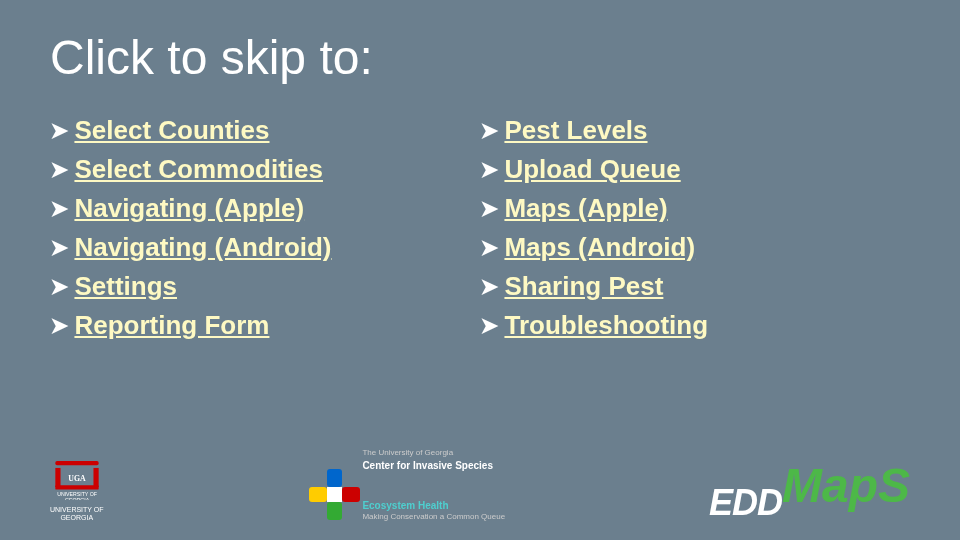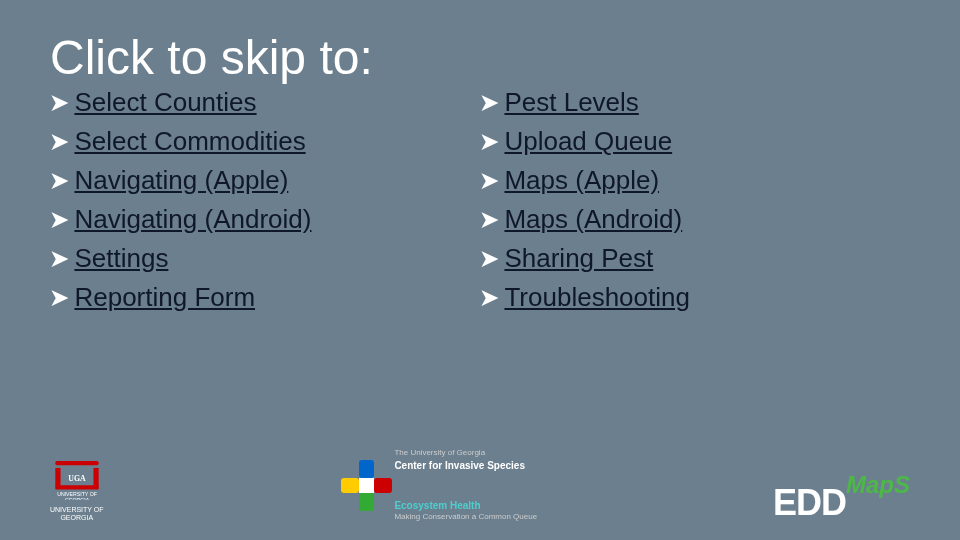--- a/index.html
+++ b/index.html
@@ -18,20 +18,21 @@
       background-color: #6b7f8e;
       padding: 30px 50px 20px 50px;
       display: flex;
       flex-direction: column;
     }
 
     .title {
       font-size: 48px;
       font-weight: 300;
       color: #ffffff;
+      margin-bottom: 28px;
       letter-spacing: 0px;
     }
 
     .links-section {
       display: flex;
       flex-direction: row;
       gap: 0px;
       flex: 1;
     }
 
@@ -50,25 +51,25 @@
     }
 
     .arrow {
       color: #ffffff;
       font-size: 22px;
       margin-right: 4px;
       font-weight: bold;
     }
 
     .link-text {
-      color: #0f172a;
+      color: #fef9c3;
       font-size: 26px;
       text-decoration: underline;
       cursor: pointer;
-      font-weight: 400;
+      font-weight: 700;
     }
 
     .footer {
       display: flex;
       align-items: center;
       justify-content: space-between;
       padding-top: 10px;
       height: 80px;
     }
 
@@ -81,21 +82,21 @@
     }
 
     .uga-arch {
       width: 52px;
       height: 52px;
     }
 
     
     .center-logo {
       display: flex;
-      align-items: center;
+      align-items: flex-end;
     }
 
     .center-text {
       display: flex;
       flex-direction: column;
       font-size: 9px;
       color: #ffffff;
       text-align: left;
       line-height: 1.3;
     }
@@ -123,26 +124,27 @@
     
     .eddmaps-logo {
       display: flex;
       align-items: center;
     }
 
     .edd-text {
       font-size: 36px;
       font-weight: bold;
       color: #ffffff;
+      font-style: italic;
       letter-spacing: -1px;
       margin-top: 36px;
     }
 
     .maps-text {
-      font-size: 24px;
+      font-size: 48px;
       font-weight: bold;
       color: #4db848;
       font-style: italic;
     }
   </style>
 </head>
 <body>
 
 <div class="slide">
 

